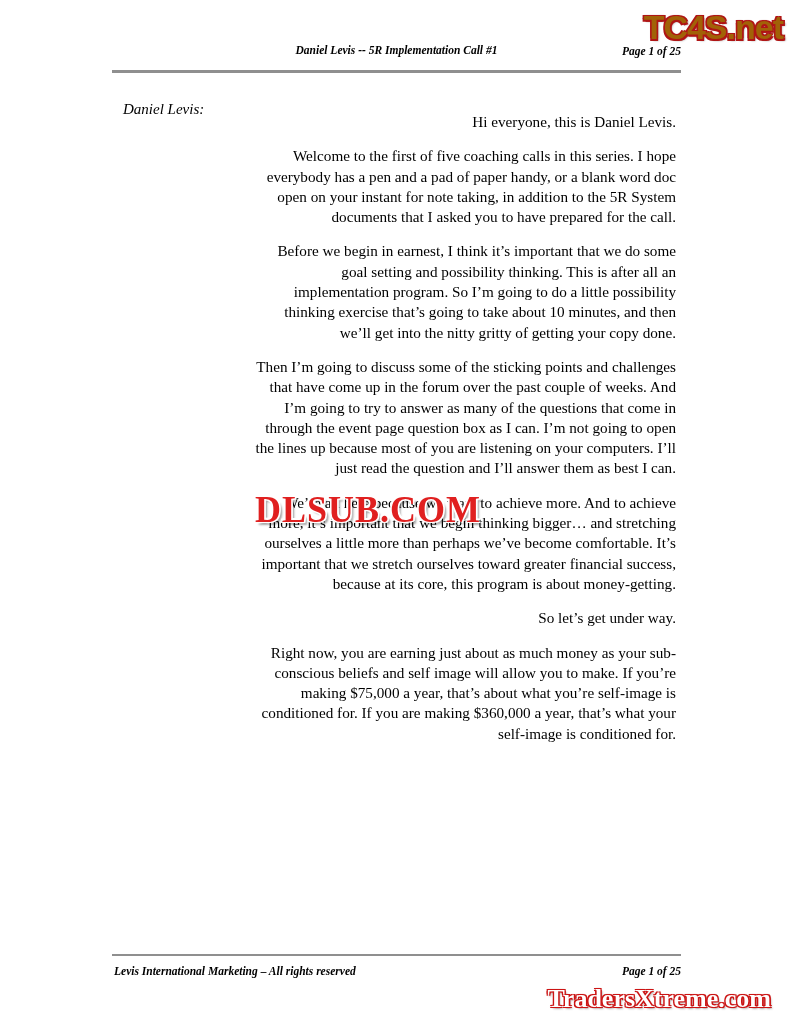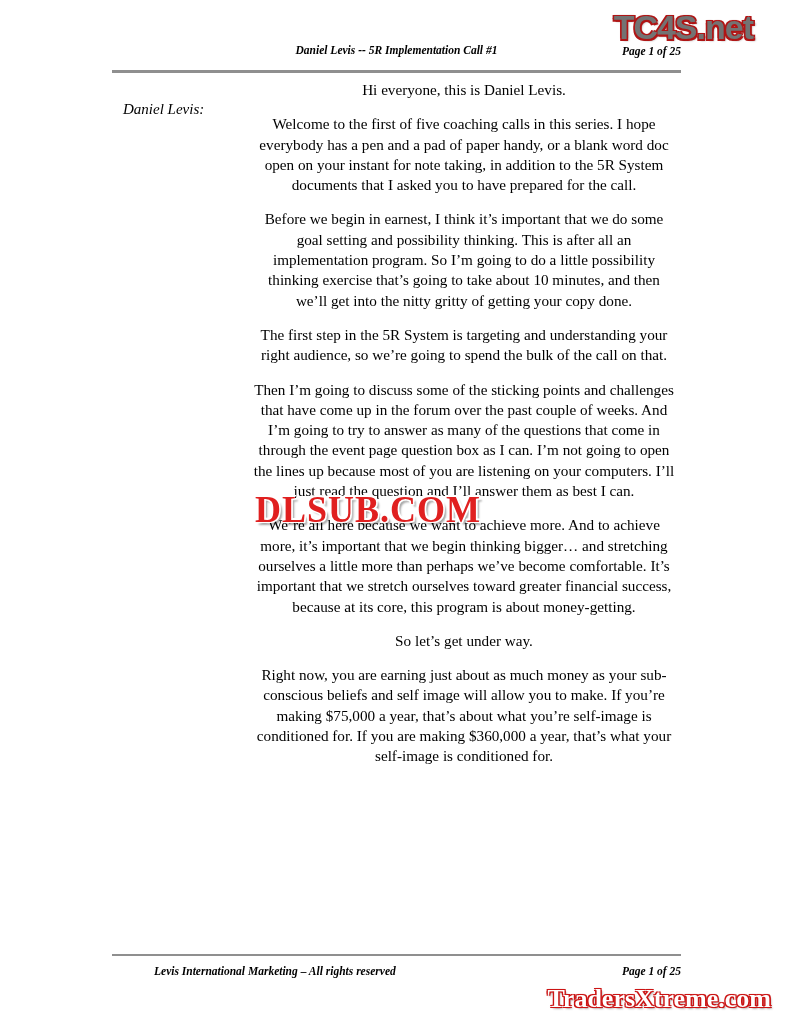--- a/index.html
+++ b/index.html
@@ -13,26 +13,26 @@
     height: 1024px;
     background: #ffffff;
     overflow: hidden;
     font-family: "Liberation Serif", serif;
     color: #000000;
   }
   
   .wm-top {
     position: absolute;
     top: 8px;
-    right: 38px;
+    right: 8px;
     font-family: "Liberation Sans", sans-serif;
     font-weight: bold;
     font-size: 34px;
     letter-spacing: -1px;
-    color: #737373;
+    color: #a16207;
     text-shadow:
       -1.5px -1.5px 0 #b01515,
        1.5px -1.5px 0 #b01515,
       -1.5px  1.5px 0 #b01515,
        1.5px  1.5px 0 #b01515,
        0px    0px   2px #7a0c0c,
        2px 2px 2px rgba(0,0,0,0.35);
   }
   .wm-bottom {
     position: absolute;
@@ -103,25 +103,25 @@
   .speaker {
     position: absolute;
     left: 123px;
     top: 101px;
     font-style: italic;
     font-size: 15px;
   }
   .body {
     position: absolute;
     left: 252px;
-    top: 80px;
+    top: 112px;
     width: 424px;
     font-size: 15.2px;
     line-height: 20.3px;
-    text-align: center;
+    text-align: right;
   }
   .body p {
     margin: 0 0 14px 0;
   }
   
   .rule-bot {
     position: absolute;
     left: 112px;
     right: 110px;
     bottom: 68px;
@@ -130,21 +130,20 @@
   }
   .ftr {
     position: absolute;
     left: 114px;
     right: 110px;
     bottom: 47px;
     font-family: "Liberation Serif", serif;
     font-weight: bold;
     font-style: italic;
     font-size: 11.5px;
-    margin-left: 40px;
   }
   .ftr-right {
     position: absolute;
     right: 0;
     top: 0;
   }
 </style>
 </head>
 <body>
 
@@ -157,21 +156,20 @@
     <span class="hdr-page">Page 1 of 25</span>
   </div>
   <div class="rule-top"></div>
 
   <div class="speaker">Daniel Levis:</div>
 
   <div class="body">
     <p>Hi everyone, this is Daniel Levis.</p>
     <p>Welcome to the first of five coaching calls in this series. I hope everybody has a pen and a pad of paper handy, or a blank word doc open on your instant for note taking, in addition to the 5R System documents that I asked you to have prepared for the call.</p>
     <p>Before we begin in earnest, I think it’s important that we do some goal setting and possibility thinking. This is after all an implementation program. So I’m going to do a little possibility thinking exercise that’s going to take about 10 minutes, and then we’ll get into the nitty gritty of getting your copy done.</p>
-    <p>The first step in the 5R System is targeting and understanding your right audience, so we’re going to spend the bulk of the call on that.</p>
     <p>Then I’m going to discuss some of the sticking points and challenges that have come up in the forum over the past couple of weeks. And I’m going to try to answer as many of the questions that come in through the event page question box as I can. I’m not going to open the lines up because most of you are listening on your computers. I’ll just read the question and I’ll answer them as best I can.</p>
     <p>We’re all here because we want to achieve more.  And to achieve more, it’s important that we begin thinking bigger… and stretching ourselves a little more than perhaps we’ve become comfortable. It’s important that we stretch ourselves toward greater financial success, because at its core, this program is about money-getting.</p>
     <p>So let’s get under way.</p>
     <p>Right now, you are earning just about as much money as your sub-conscious beliefs and self image will allow you to make. If you’re making $75,000 a year, that’s about what you’re self-image is conditioned for. If you are making $360,000 a year, that’s what your self-image is conditioned for.</p>
   </div>
 
   <div class="wm-center">DLSUB.COM</div>
 
   <div class="rule-bot"></div>
   <div class="ftr">

